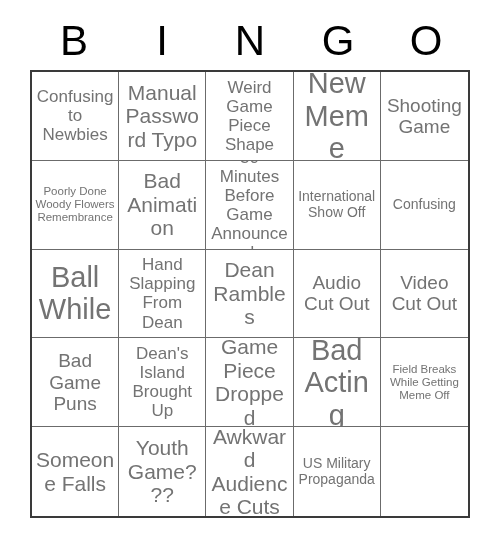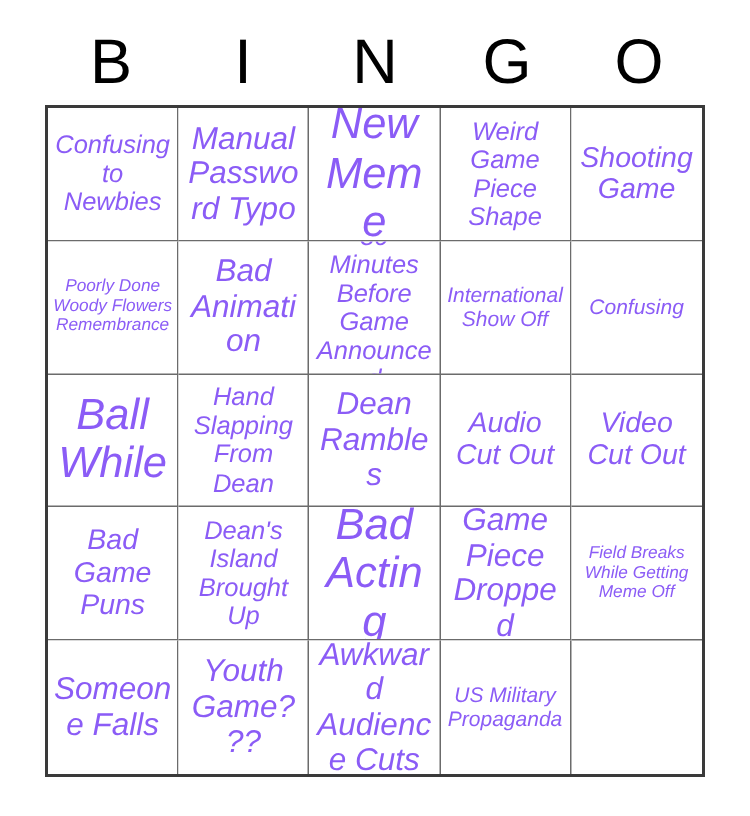--- a/index.html
+++ b/index.html
@@ -73,23 +73,22 @@
     overflow: hidden;
     background: #ffffff;
   }
   .cell:nth-child(5n) { border-right: none; }
   .cell:nth-child(n+21) { border-bottom: none; }
 
   .cell-text {
     display: block;
     width: 100%;
     line-height: 1.12;
-    color: #8b5cf6;
+    color: #737373;
     word-wrap: break-word;
-    font-style: italic;
   }
 
   
   .fs-xxl .cell-text { font-size: 29px; }
   .fs-xl  .cell-text { font-size: 19px; }
   .fs-lg  .cell-text { font-size: 21px; }
   .fs-md  .cell-text { font-size: 17px; }
   .fs-sm  .cell-text { font-size: 14px; }
   .fs-xs  .cell-text { font-size: 11.5px; }
 </style>
@@ -106,25 +105,25 @@
     <div class="header-letter">O</div>
   </div>
 
   <div id="grid">
     <div class="cell fs-md">
         <span class="cell-text">Confusing to Newbies</span>
       </div>
     <div class="cell fs-lg">
         <span class="cell-text">Manual Password Typo</span>
       </div>
+    <div class="cell fs-md">
+        <span class="cell-text">Weird Game Piece Shape</span>
+      </div>
     <div class="cell fs-xxl">
         <span class="cell-text">New Meme</span>
-      </div>
-    <div class="cell fs-md">
-        <span class="cell-text">Weird Game Piece Shape</span>
       </div>
 
     <div class="cell fs-xl">
         <span class="cell-text">Shooting Game</span>
       </div>
     <div class="cell fs-xs">
         <span class="cell-text">Poorly Done Woody Flowers Remembrance</span>
       </div>
     <div class="cell fs-lg">
         <span class="cell-text">Bad Animation</span>
@@ -154,25 +153,25 @@
 
     <div class="cell fs-xl">
         <span class="cell-text">Video Cut Out</span>
       </div>
     <div class="cell fs-xl">
         <span class="cell-text">Bad Game Puns</span>
       </div>
     <div class="cell fs-md">
         <span class="cell-text">Dean's Island Brought Up</span>
       </div>
+    <div class="cell fs-lg">
+        <span class="cell-text">Game Piece Dropped</span>
+      </div>
     <div class="cell fs-xxl">
         <span class="cell-text">Bad Acting</span>
-      </div>
-    <div class="cell fs-lg">
-        <span class="cell-text">Game Piece Dropped</span>
       </div>
 
     <div class="cell fs-xs">
         <span class="cell-text">Field Breaks While Getting Meme Off</span>
       </div>
     <div class="cell fs-lg">
         <span class="cell-text">Someone Falls</span>
       </div>
     <div class="cell fs-lg">
         <span class="cell-text">Youth Game???</span>

